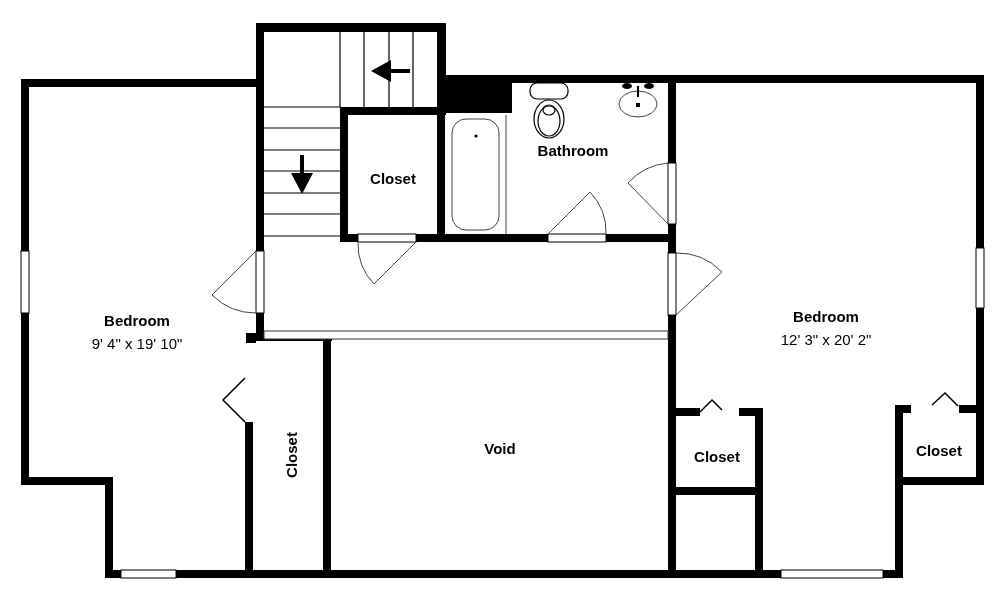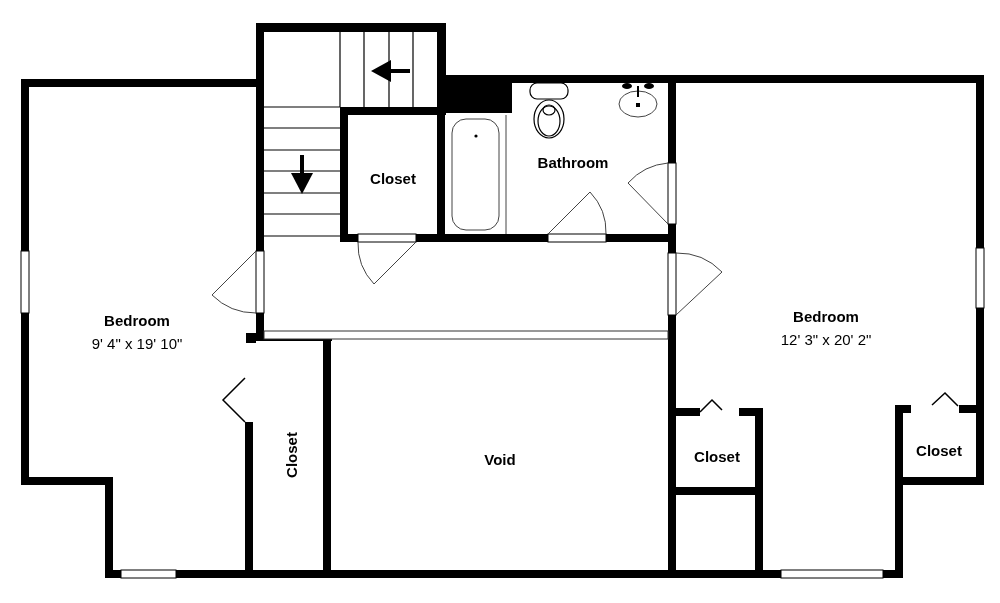--- a/index.html
+++ b/index.html
@@ -162,27 +162,27 @@
   </g>
 </svg>
 
 <div class="lbl" style="left:137px; top:332px;">
   <span class="name">Bedroom</span>
   <span class="dim">9' 4" x 19' 10"</span>
 </div>
 <div class="lbl" style="left:393px; top:178px;">
   <span class="name">Closet</span>
 </div>
-<div class="lbl" style="left:573px; top:162px;">
+<div class="lbl" style="left:573px; top:150px;">
   <span class="name">Bathroom</span>
 </div>
 <div class="lbl rot" style="left:291px; top:455px;">
   <span class="name">Closet</span>
 </div>
-<div class="lbl" style="left:500px; top:459px;">
+<div class="lbl" style="left:500px; top:448px;">
   <span class="name">Void</span>
 </div>
 <div class="lbl" style="left:826px; top:328px;">
   <span class="name">Bedroom</span>
   <span class="dim">12' 3" x 20' 2"</span>
 </div>
 <div class="lbl" style="left:717px; top:456px;">
   <span class="name">Closet</span>
 </div>
 <div class="lbl" style="left:939px; top:450px;">

